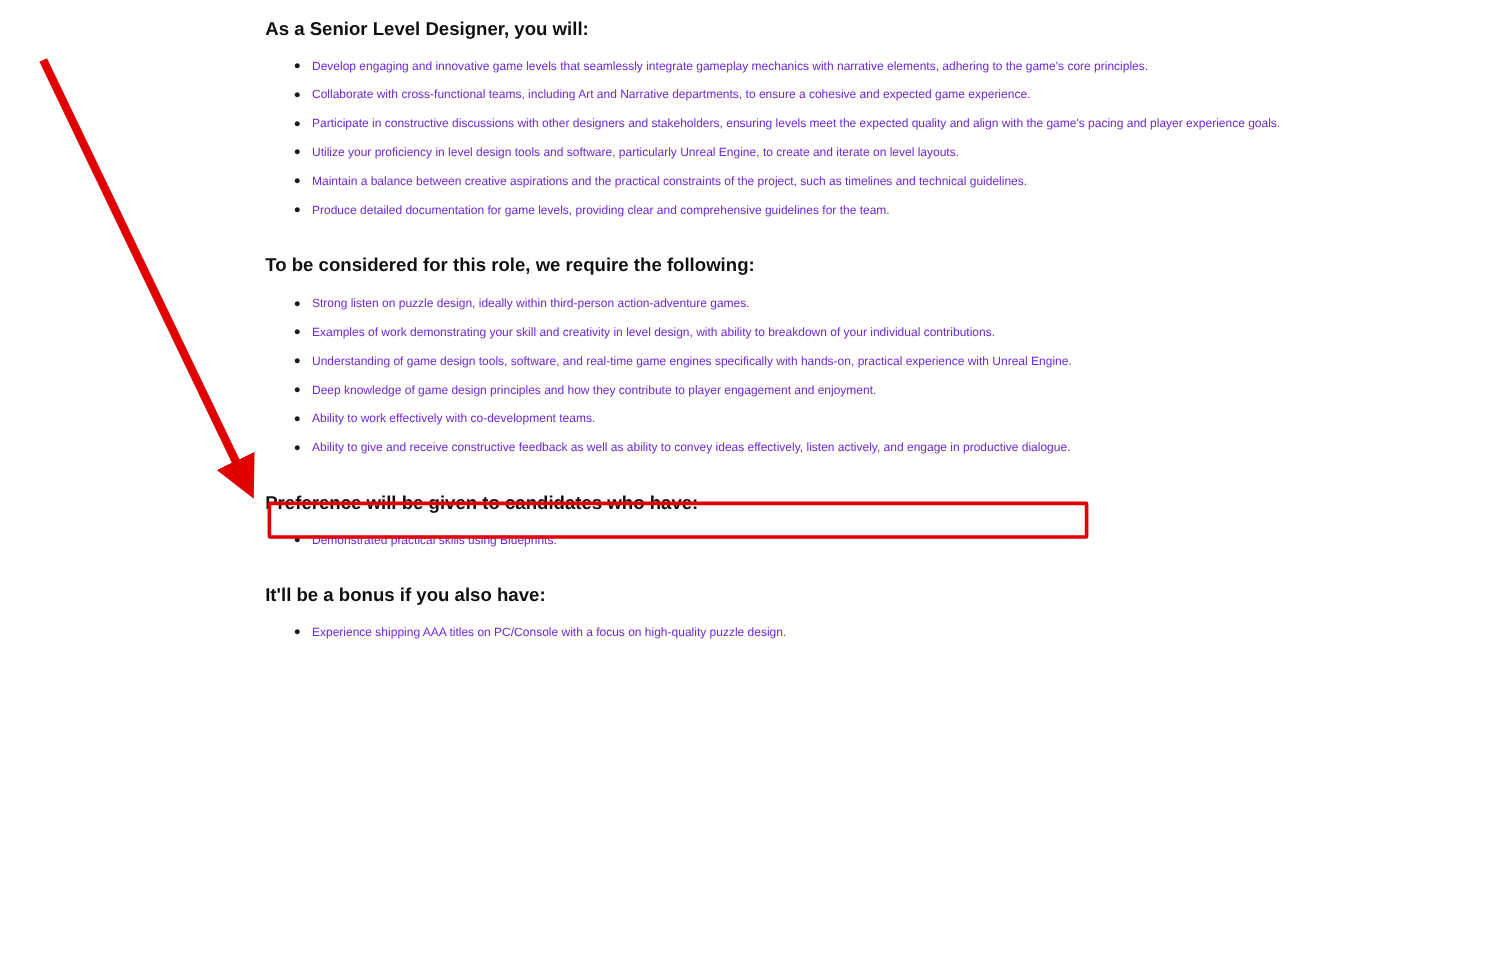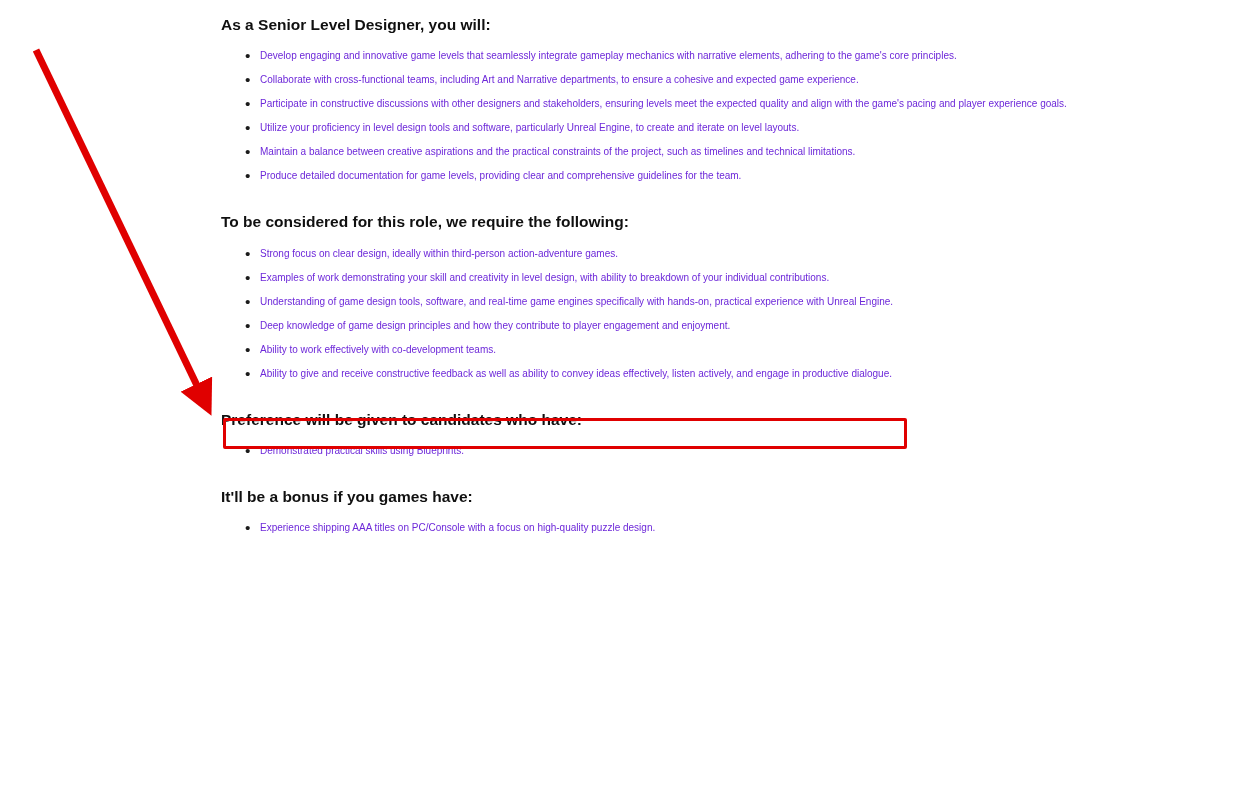--- a/index.html
+++ b/index.html
@@ -97,46 +97,46 @@
 
   <div class="content">
 
     <div class="heading-block first">
       <div class="section-heading">As a Senior Level Designer, you will:</div>
       <ul class="bullets">
         <li>Develop engaging and innovative game levels that seamlessly integrate gameplay mechanics with narrative elements, adhering to the game's core principles.</li>
         <li>Collaborate with cross-functional teams, including Art and Narrative departments, to ensure a cohesive and expected game experience.</li>
         <li>Participate in constructive discussions with other designers and stakeholders, ensuring levels meet the expected quality and align with the game's pacing and player experience goals.</li>
         <li>Utilize your proficiency in level design tools and software, particularly Unreal Engine, to create and iterate on level layouts.</li>
-        <li>Maintain a balance between creative aspirations and the practical constraints of the project, such as timelines and technical limitations.</li>
+        <li>Maintain a balance between creative aspirations and the practical constraints of the project, such as timelines and technical guidelines.</li>
         <li>Produce detailed documentation for game levels, providing clear and comprehensive guidelines for the team.</li>
       </ul>
     </div>
 
     <div class="heading-block">
       <div class="section-heading">To be considered for this role, we require the following:</div>
       <ul class="bullets">
-        <li>Strong focus on clear design, ideally within third-person action-adventure games.</li>
+        <li>Strong listen on puzzle design, ideally within third-person action-adventure games.</li>
         <li>Examples of work demonstrating your skill and creativity in level design, with ability to breakdown of your individual contributions.</li>
         <li>Understanding of game design tools, software, and real-time game engines specifically with hands-on, practical experience with Unreal Engine.</li>
         <li>Deep knowledge of game design principles and how they contribute to player engagement and enjoyment.</li>
         <li>Ability to work effectively with co-development teams.</li>
         <li>Ability to give and receive constructive feedback as well as ability to convey ideas effectively, listen actively, and engage in productive dialogue.</li>
       </ul>
     </div>
 
     <div class="heading-block">
       <div class="section-heading">Preference will be given to candidates who have:</div>
       <ul class="bullets">
         <li>Demonstrated practical skills using Blueprints.</li>
       </ul>
     </div>
 
     <div class="heading-block">
-      <div class="section-heading">It'll be a bonus if you games have:</div>
+      <div class="section-heading">It'll be a bonus if you also have:</div>
       <ul class="bullets">
         <li>Experience shipping AAA titles on PC/Console with a focus on high-quality puzzle design.</li>
       </ul>
     </div>
 
   </div>
 
   <div class="highlight-box" style="left:222px; top:418px; width:678px; height:25px;"></div>
 
   <svg class="arrow-svg" viewBox="0 0 1257 809" xmlns="http://www.w3.org/2000/svg">

